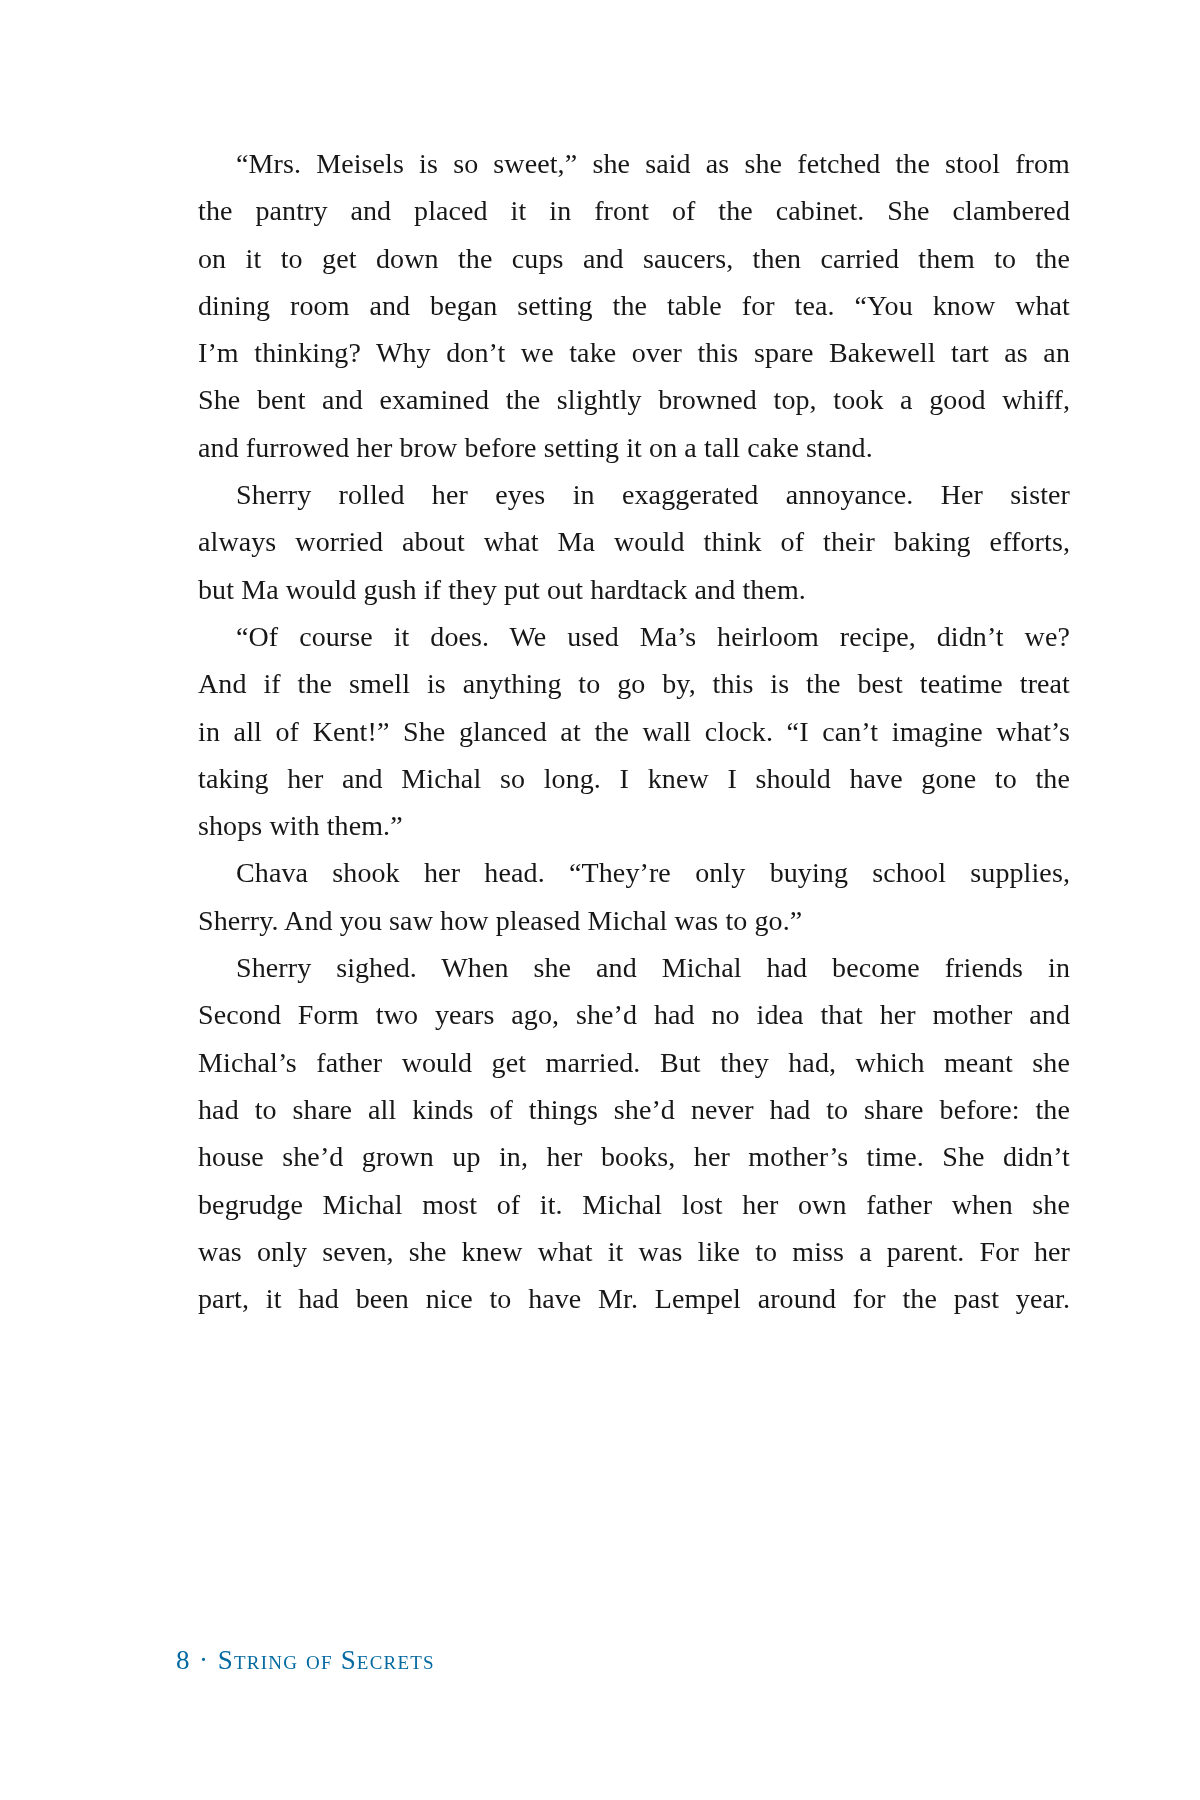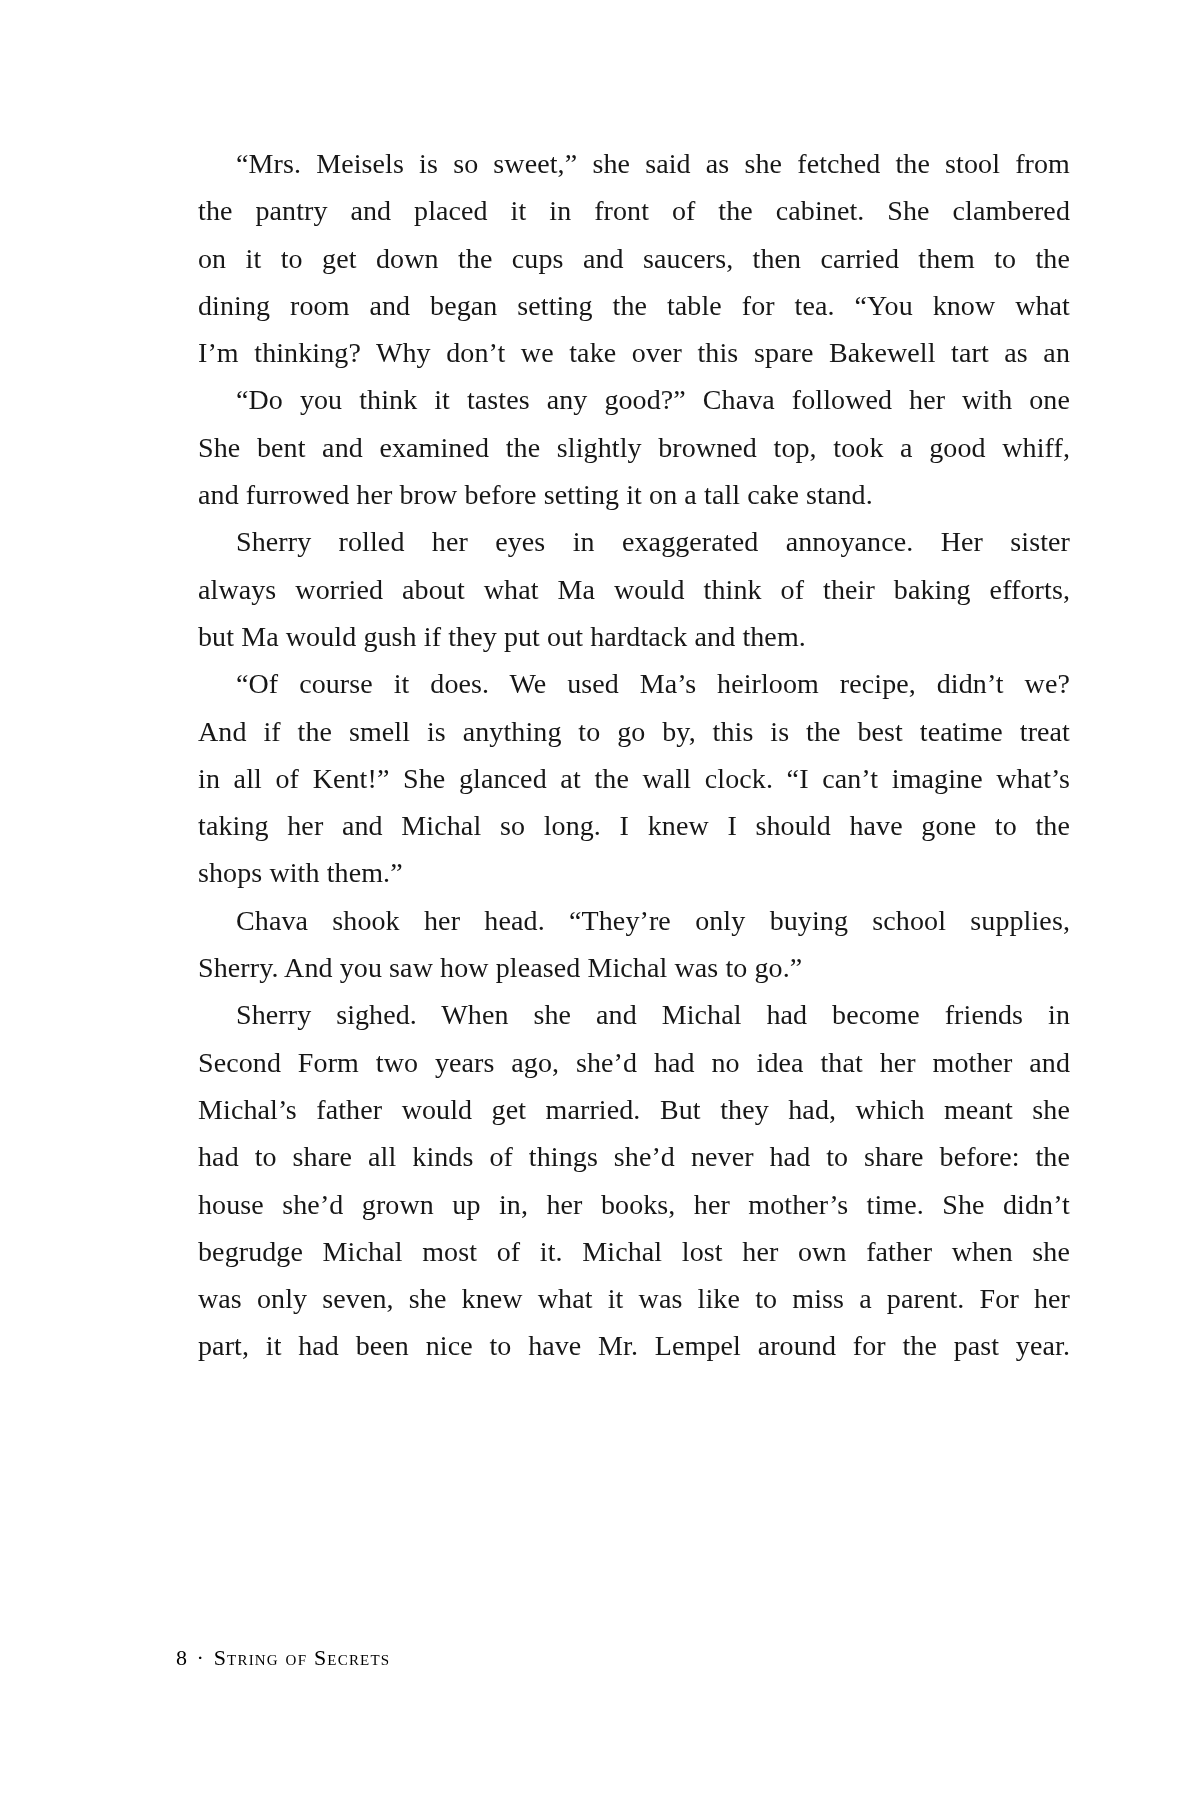--- a/index.html
+++ b/index.html
@@ -35,23 +35,23 @@
   .line.para-end {
     text-align-last: left;
   }
   .line.para-start {
     text-indent: 38px;
   }
   .footer {
     position: absolute;
     left: 176px;
     top: 1645px;
-    font-size: 22px;
+    font-size: 27px;
     letter-spacing: 0.8px;
-    color: #000000;
+    color: #0369a1;
     text-align: right;
   }
   .footer .page-number {
     letter-spacing: 0.5px;
   }
   .footer .sep {
     margin: 0 9px;
   }
   .footer .book-title {
     font-variant: small-caps;
@@ -65,21 +65,20 @@
 
   <div class="text-block" id="text-block">
       <div class="para">
         <div class="line para-start">“Mrs. Meisels is so sweet,” she said as she fetched the stool from</div>
         <div class="line">the pantry and placed it in front of the cabinet. She clambered</div>
         <div class="line">on it to get down the cups and saucers, then carried them to the</div>
         <div class="line">dining room and began setting the table for tea. “You know what</div>
         <div class="line">I’m thinking? Why don’t we take over this spare Bakewell tart as an</div>
       </div>
       <div class="para">
-        <div class="line para-start">“Do you think it tastes any good?” Chava followed her with one</div>
         <div class="line">She bent and examined the slightly browned top, took a good whiff,</div>
         <div class="line para-end">and furrowed her brow before setting it on a tall cake stand.</div>
       </div>
       <div class="para">
         <div class="line para-start">Sherry rolled her eyes in exaggerated annoyance. Her sister</div>
         <div class="line">always worried about what Ma would think of their baking efforts,</div>
         <div class="line para-end">but Ma would gush if they put out hardtack and them.</div>
       </div>
       <div class="para">
         <div class="line para-start">“Of course it does. We used Ma’s heirloom recipe, didn’t we?</div>

